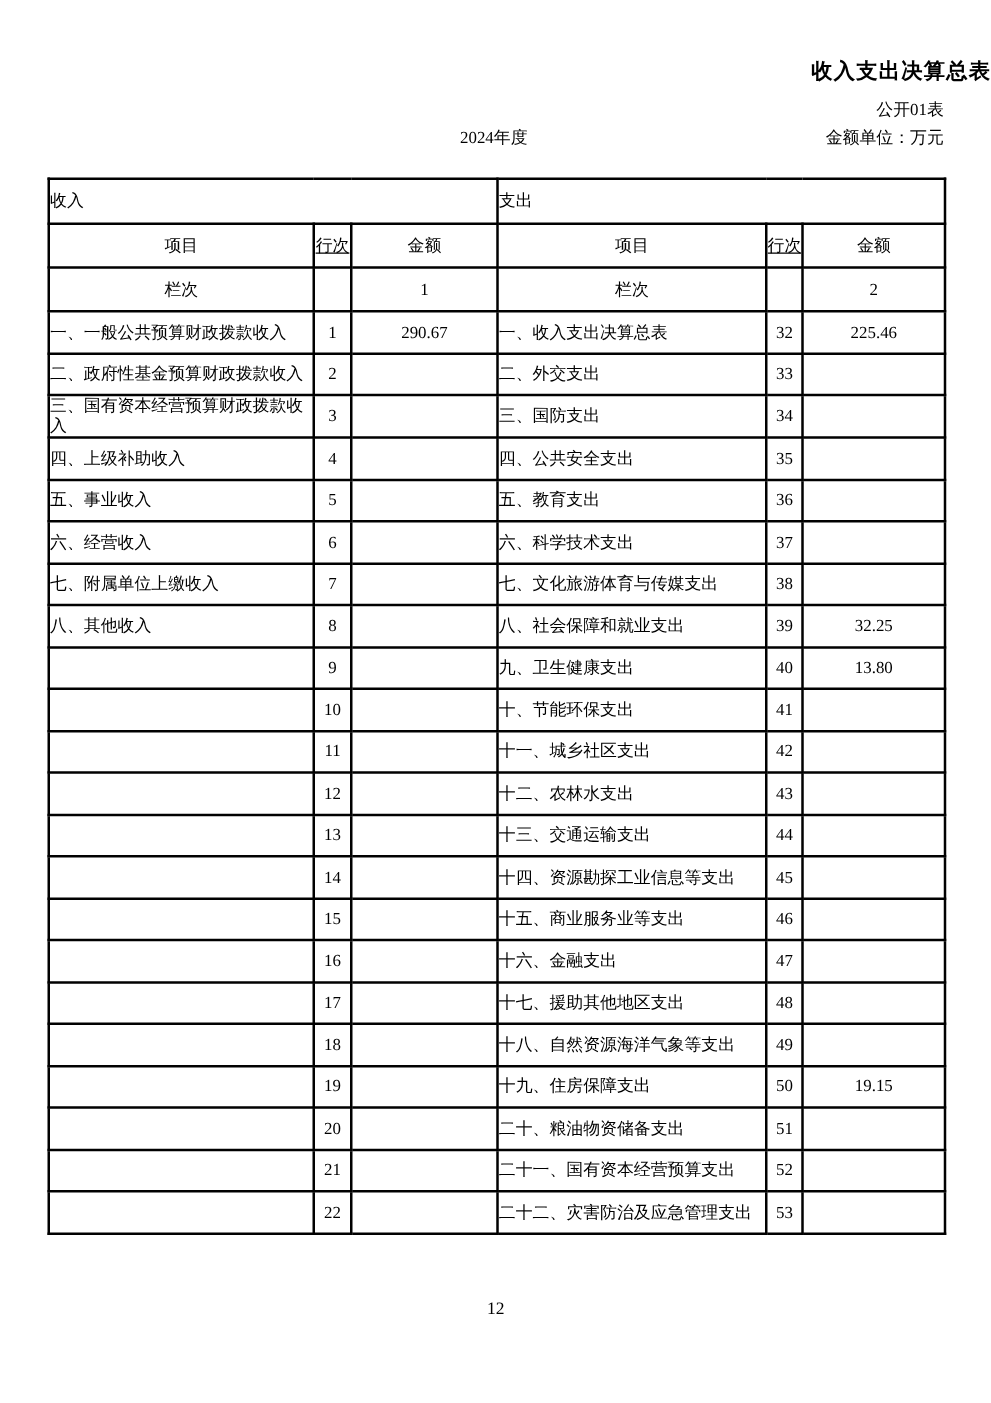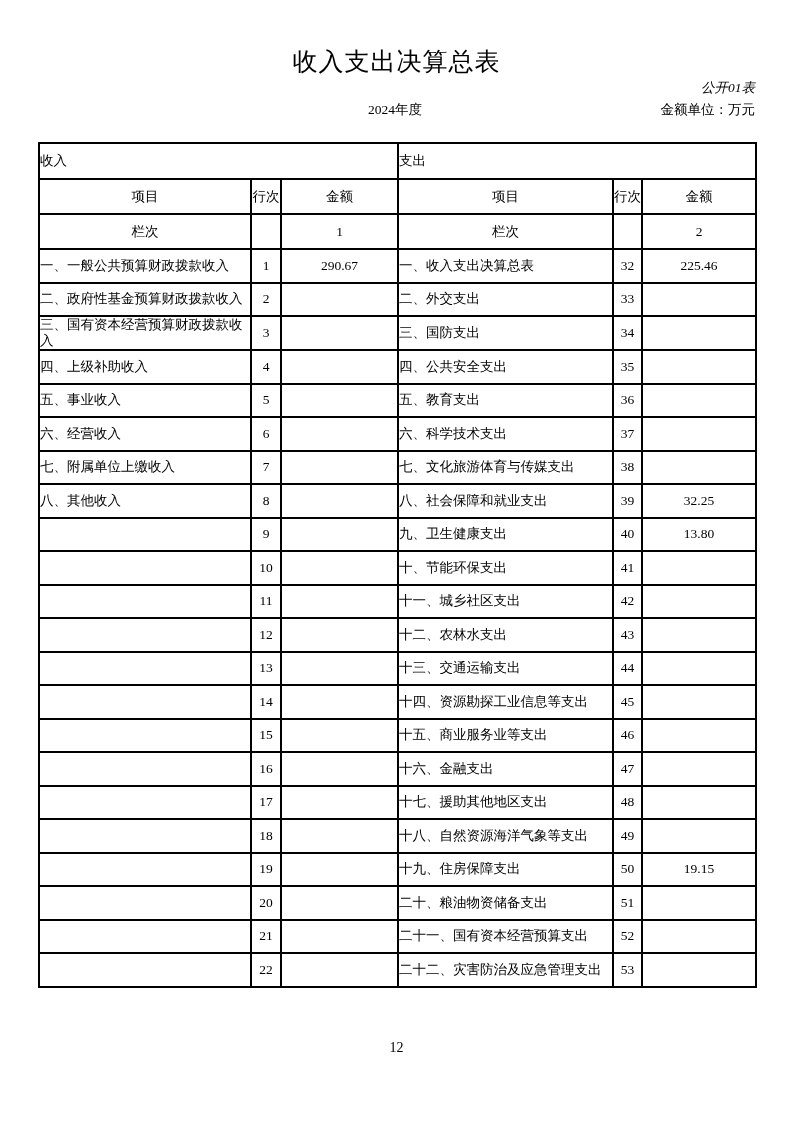--- a/index.html
+++ b/index.html
@@ -14,32 +14,31 @@
     background: #ffffff;
     color: #000000;
     font-family: "Liberation Serif", "DejaVu Serif", serif;
     overflow: hidden;
   }
   .title {
     position: absolute;
     top: 45px;
     left: 0;
     right: 0;
-    text-align: center;
+    text-align: right;
     font-family: "Liberation Sans", "DejaVu Sans", sans-serif;
-    font-weight: normal;
-    font-size: 25px;
+    font-weight: bold;
+    font-size: 17px;
     letter-spacing: 1px;
   }
   .doc-label {
     position: absolute;
     top: 79px;
     right: 38px;
     font-size: 13.5px;
-    font-style: italic;
   }
   .dept {
     position: absolute;
     top: 98px;
     left: 40px;
     width: 290px;
     font-size: 13.5px;
     line-height: 23px;
     word-break: break-all;
   }
@@ -86,20 +85,21 @@
     text-align: center;
   }
   td.amount {
     text-align: center;
     padding-right: 5px;
   }
   th.rowno-head {
     word-break: break-all;
     line-height: 17px;
     padding: 0 1px;
+    text-decoration: underline;
   }
   .page-number {
     position: absolute;
     top: 1040px;
     left: 0;
     right: 0;
     text-align: center;
     font-size: 14px;
   }
 </style>

